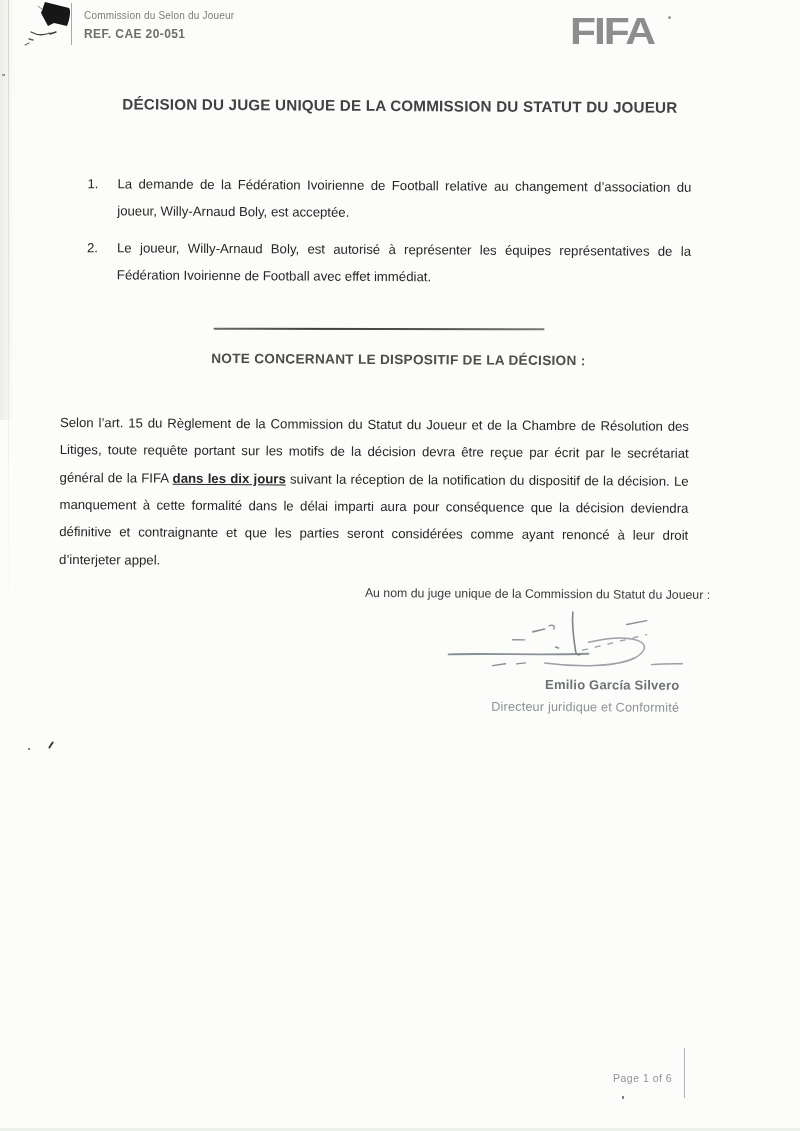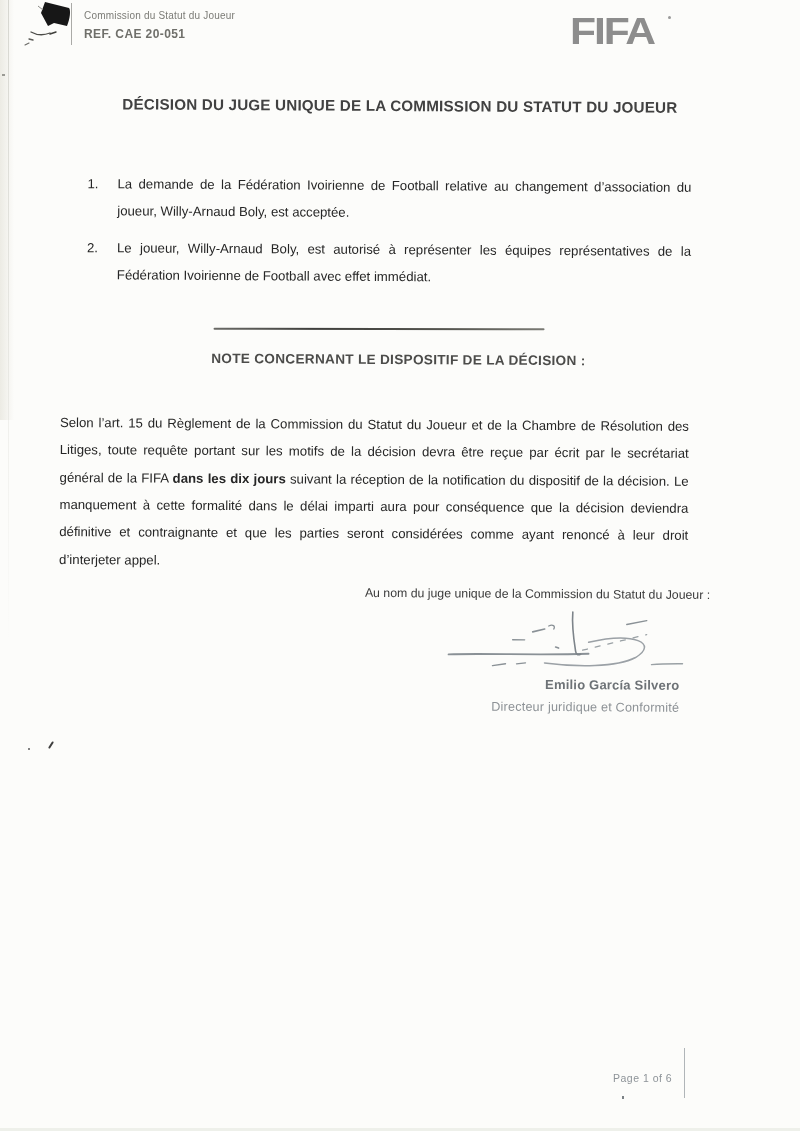--- a/index.html
+++ b/index.html
@@ -50,21 +50,21 @@
 
   .divider{position:absolute;left:215px;top:326px;width:331px;height:2px;
     background:linear-gradient(to right,#6a6a66,#3f3f3c 30%,#55554f 70%,#7a7a74);
     transform:rotate(-.25deg);border-radius:1px;}
 
   .note-heading{position:absolute;left:100px;top:350px;width:600px;text-align:center;
     font-size:13.6px;font-weight:700;color:#4c4c4a;letter-spacing:.3px;}
 
   .note-body{position:absolute;left:62px;top:396px;width:629px;
     font-size:13.2px;line-height:27.3px;text-align:justify;color:#262626;}
-  .note-body .emph{font-weight:700;}
+  .note-body .emph{font-weight:700;text-decoration:underline;}
 
   .on-behalf{position:absolute;left:368px;top:584px;font-size:12.3px;color:#3a3a3a;}
 
   .signature-svg{position:absolute;left:440px;top:600px;}
 
   .sig-name{position:absolute;left:440px;top:674px;width:243px;text-align:right;
     font-size:13px;font-weight:700;color:#6d7276;letter-spacing:.2px;}
   .sig-role{position:absolute;left:420px;top:697px;width:263px;text-align:right;
     font-size:12.6px;color:#8d9296;letter-spacing:.2px;}
 
@@ -88,21 +88,21 @@
 
   <svg class="crest" width="52" height="52" viewBox="0 0 52 52">
     <path d="M 21,2 L 45,8 C 47,10 46,19 43,26 L 30,23 L 24,26 L 17,13 Z" fill="#171717"></path>
     <path d="M 14,6 l 5,4" stroke="#8a8a86" stroke-width="1" fill="none"></path>
     <path d="M 7,32 q 9,5 19,1" stroke="#4c4c48" stroke-width="1.3" fill="none" stroke-linecap="round"></path>
     <path d="M 26,34 l 6,-2" stroke="#3f3f3b" stroke-width="1.4" fill="none" stroke-linecap="round"></path>
     <path d="M 5,39 l 4,1" stroke="#5a5a56" stroke-width="1.3" fill="none" stroke-linecap="round"></path>
     <path d="M 1,45 l 4,-2" stroke="#6a6a66" stroke-width="1.1" fill="none" stroke-linecap="round"></path>
   </svg>
   <div class="hdr-sep"></div>
-  <div class="hdr-dept">Commission du Statut du Joueur</div>
+  <div class="hdr-dept">Commission du Selon du Joueur</div>
   <div class="hdr-ref">REF. CAE 20-051</div>
   <div class="fifa-logo">FIFA</div>
   <span class="fifa-tm"></span>
 
   <div class="tilt">
 
     <div class="doc-title">DÉCISION DU JUGE UNIQUE DE LA COMMISSION DU STATUT DU JOUEUR</div>
 
     <div class="decision d1">
       <div class="num">1.</div>

